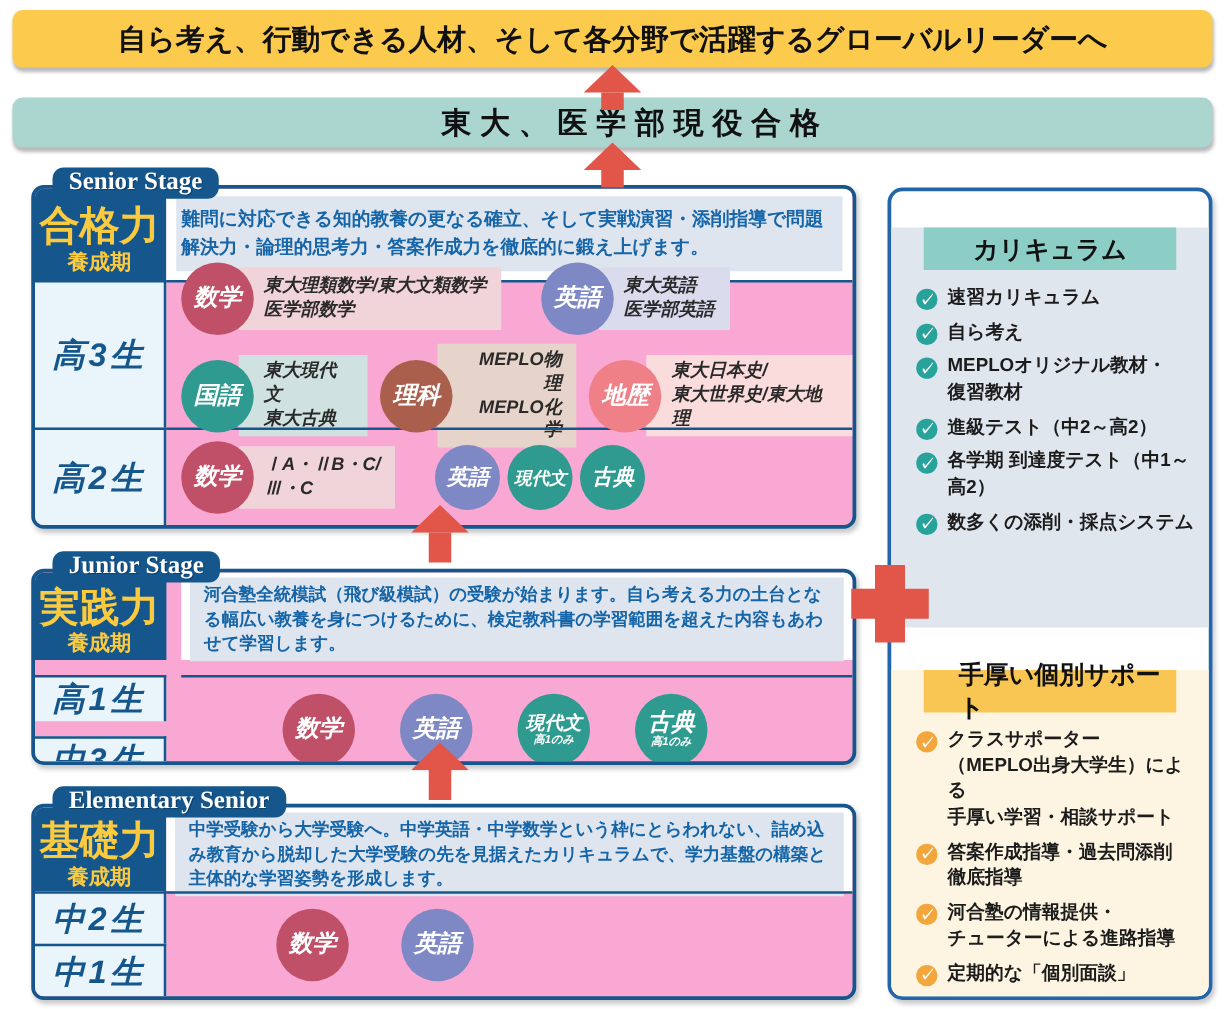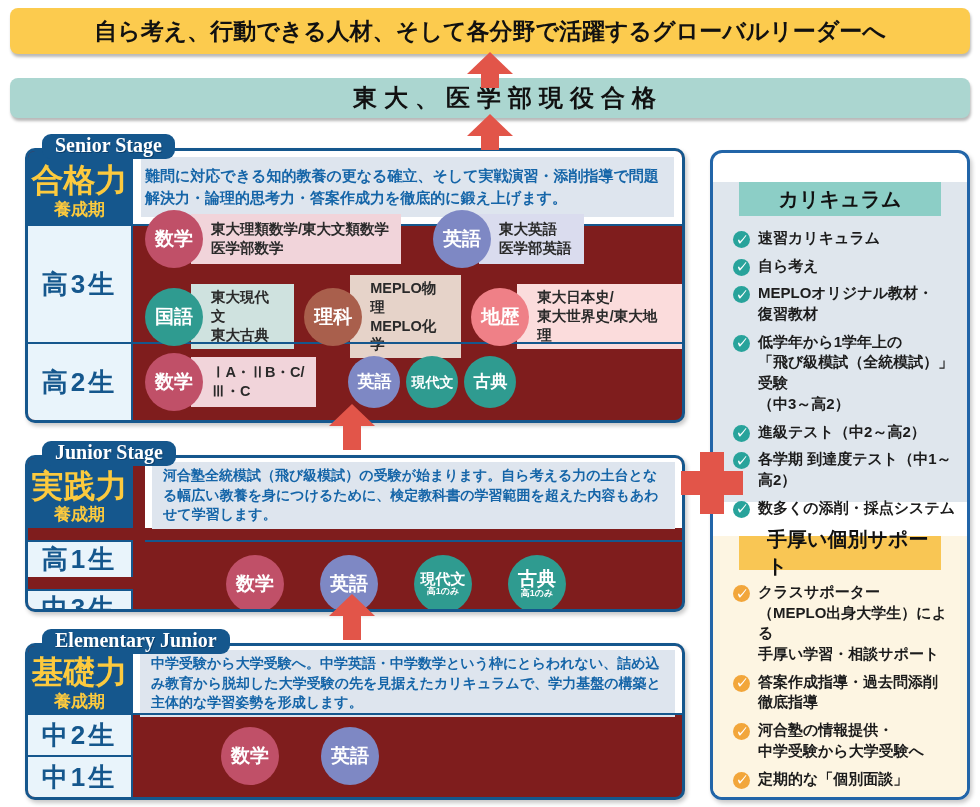--- a/index.html
+++ b/index.html
@@ -28,63 +28,63 @@
   .arrow-up .stem{width:18px;background:var(--arrow-red);margin:0 auto;}
   .a1{left:467px;top:52px;} .a1 .stem{height:14px;}
   .a2{left:467px;top:114px;} .a2 .stem{height:14px;}
   .a3{left:329px;top:404px;} .a3 .stem{height:24px;}
   .a4{left:329px;top:594px;} .a4 .stem{height:24px;}
   .plus{position:absolute;left:681px;top:452px;width:62px;height:62px;z-index:7;}
   .plus .ph{position:absolute;left:0;top:19px;width:62px;height:24px;background:var(--arrow-red);}
   .plus .pv{position:absolute;left:19px;top:0;width:24px;height:62px;background:var(--arrow-red);}
 
   
-  .stage-box{position:absolute;left:25px;width:660px;background:#7f1d1d;border:3px solid var(--navy);
+  .stage-box{position:absolute;left:25px;width:660px;background:#f9a8d4;border:3px solid var(--navy);
     border-radius:10px;box-shadow:2px 3px 4px rgba(0,0,0,.22);}
   .stage-box .grid{width:100%;height:100%;display:grid;grid-template-columns:105px 1fr;
     border-radius:7px;overflow:hidden;}
   .senior{top:148px;height:275px;}
   .senior .grid{grid-template-rows:73px 118px 1fr;}
   .junior{top:455px;height:157px;}
   .junior .grid{grid-template-rows:70px 1fr 1fr;gap:12px;}
   .elementary{top:643px;height:157px;}
   .elementary .grid{grid-template-rows:67px 1fr 1fr;}
 
   .stage-tab{position:absolute;top:-17px;left:14px;z-index:3;background:var(--navy);color:#fff;
     font-family:"Liberation Serif",serif;font-weight:bold;font-size:20px;padding:0 13px 2px;
     border-radius:9px;text-shadow:1px 1px 0 #0d3f6b;}
   .stage-head{background:var(--navy);display:flex;flex-direction:column;align-items:center;
     justify-content:center;padding-top:10px;}
   .stage-name{font-size:32px;font-weight:bold;color:var(--stage-yellow);line-height:1.05;}
   .stage-period{font-size:17px;font-weight:bold;color:var(--stage-yellow);}
   .label-cell{border-right:2px solid var(--navy);}
   .grade-cell{background:var(--cell-blue);display:flex;align-items:center;justify-content:center;
     font-size:26px;font-weight:bold;color:var(--navy);letter-spacing:3px;}
-  .bt{border-top:2px solid var(--navy);}
+  .bt{border-top:2px solid var(--navy);font-style:italic;}
   .desc-cell{background:#fff;}
   .desc-inner{margin:4px 7px;background:var(--desc-bg);padding:4px 11px;color:var(--desc-text);
     font-weight:bold;font-size:14px;line-height:1.4;}
   .senior .desc-inner{margin:6px 8px;padding:8px 4px;font-size:15px;line-height:1.45;}
 
   
   .subj{width:58px;height:58px;border-radius:50%;background:#888;color:#fff;font-weight:bold;
     font-size:19px;display:flex;flex-direction:column;align-items:center;justify-content:center;
     flex-shrink:0;line-height:1.05;}
   .subj .note{font-size:9px;font-weight:bold;}
   .subj.small{width:52px;height:52px;font-size:17px;}
   .subj.f15{font-size:15px;} .subj.f14{font-size:14px;}
   .math-bg{background:var(--math);} .english-bg{background:var(--english);}
   .kokugo-bg{background:var(--kokugo);} .science-bg{background:var(--science);} .geo-bg{background:var(--geo);}
   .badge{display:flex;align-items:center;}
   .badge .subj{position:relative;z-index:2;}
   .badge .tag{margin-left:-12px;min-height:50px;display:flex;align-items:center;
     padding:4px 12px 4px 20px;font-size:14.5px;font-weight:bold;color:#2a2a2a;line-height:1.3;
     white-space:pre-line;}
   .tag.math-tag{background:var(--math-tag);} .tag.english-tag{background:var(--english-tag);}
-  .tag.kokugo-tag{background:var(--kokugo-tag);} .tag.science-tag{background:var(--science-tag);}
+  .tag.kokugo-tag{background:var(--kokugo-tag);} .tag.science-tag{background:var(--science-tag);text-align:right;}
   .tag.geo-tag{background:var(--geo-tag);}
 
   .senior-g1{padding:7px 0 7px 12px;display:flex;flex-direction:column;justify-content:center;}
   .badge-row{display:flex;align-items:center;}
   .badge-row.row1{gap:32px;margin-bottom:7px;}
   .badge-row.row2{gap:10px;}
   .senior-g2{display:flex;align-items:center;padding-left:12px;}
   .senior-g2 .badge{margin-right:32px;}
   .senior-g2 .circles{display:flex;gap:6px;align-items:center;}
   .merged-cell{grid-column:2;grid-row:2 / span 2;display:flex;align-items:center;}
@@ -227,21 +227,21 @@
       </div>
     </div>
   </section>
 
   <div class="arrow-up a4">
       <div class="head"></div>
       <div class="stem"></div>
     </div>
 
   <section class="stage-box elementary">
-    <div class="stage-tab">Elementary Junior</div>
+    <div class="stage-tab">Elementary Senior</div>
     <div class="grid">
       <div class="label-cell stage-head">
         <div class="stage-name">基礎力</div>
         <div class="stage-period">養成期</div>
       </div>
       <div class="desc-cell">
         <div class="desc-inner">中学受験から大学受験へ。中学英語・中学数学という枠にとらわれない、詰め込み教育から脱却した大学受験の先を見据えたカリキュラムで、学力基盤の構築と主体的な学習姿勢を形成します。</div>
       </div>
 
       <div class="label-cell grade-cell bt g1-label">中2生</div>
@@ -265,26 +265,20 @@
             <span class="check teal"></span>
             <span class="li-text">自ら考え</span>
           </li>
         <li>
             <span class="check teal"></span>
             <span class="li-text">MEPLOオリジナル教材・
 復習教材</span>
           </li>
         <li>
             <span class="check teal"></span>
-            <span class="li-text">低学年から1学年上の
-「飛び級模試（全統模試）」受験
-（中3～高2）</span>
-          </li>
-        <li>
-            <span class="check teal"></span>
             <span class="li-text">進級テスト（中2～高2）</span>
           </li>
         <li>
             <span class="check teal"></span>
             <span class="li-text">各学期 到達度テスト（中1～高2）</span>
           </li>
         <li>
             <span class="check teal"></span>
             <span class="li-text">数多くの添削・採点システム</span>
           </li>
@@ -300,21 +294,21 @@
 手厚い学習・相談サポート</span>
           </li>
         <li>
             <span class="check orange"></span>
             <span class="li-text">答案作成指導・過去問添削
 徹底指導</span>
           </li>
         <li>
             <span class="check orange"></span>
             <span class="li-text">河合塾の情報提供・
-中学受験から大学受験へ</span>
+チューターによる進路指導</span>
           </li>
         <li>
             <span class="check orange"></span>
             <span class="li-text">定期的な「個別面談」</span>
           </li>
         <li>
             <span class="check orange"></span>
             <span class="li-text">「学習PDCAサイクル」確立サポート</span>
           </li>
 

